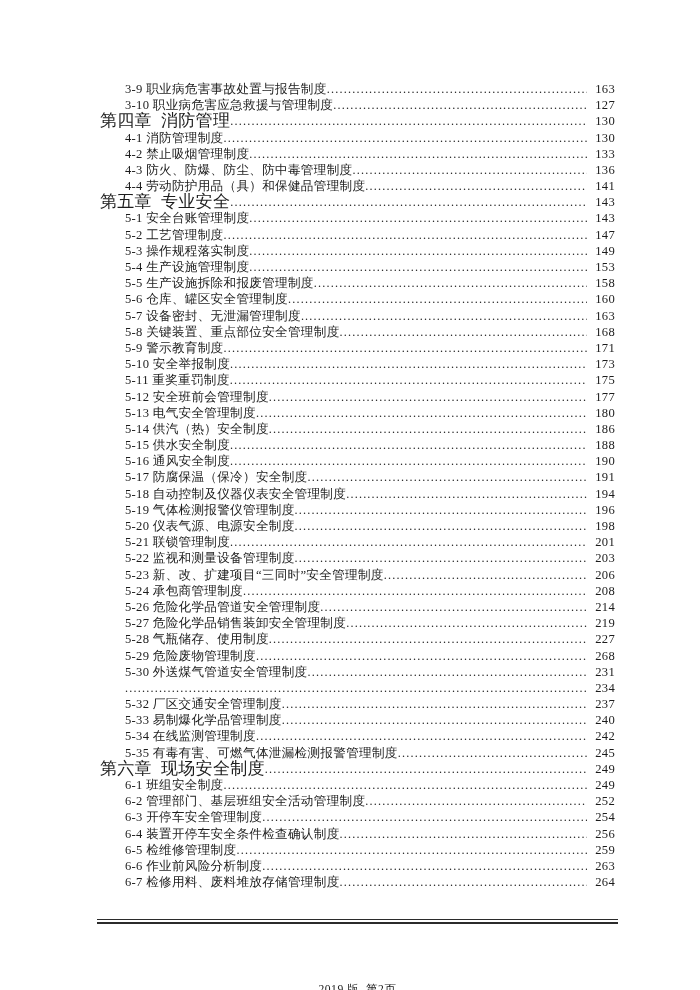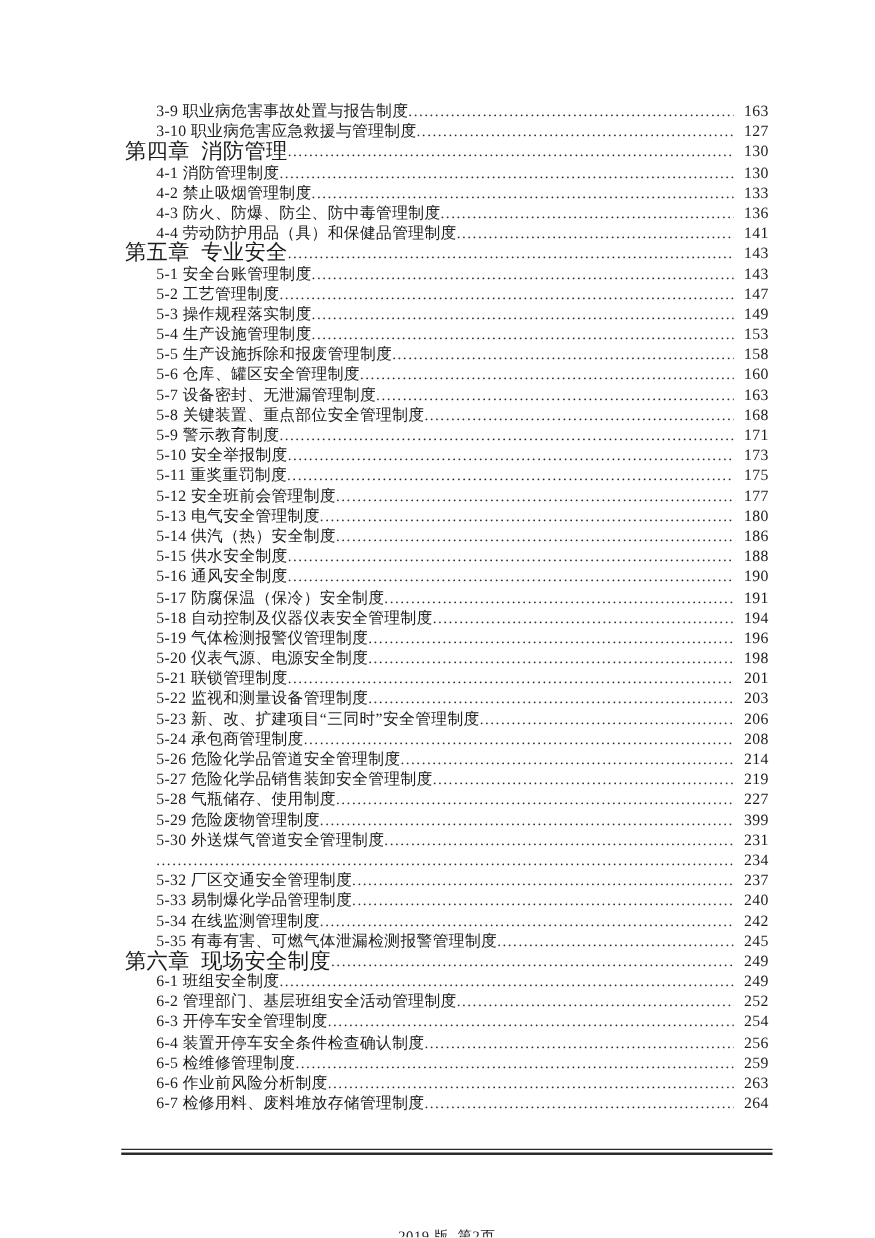--- a/index.html
+++ b/index.html
@@ -21,21 +21,21 @@
     overflow: hidden;
   }
   .toc {
     position: absolute;
     left: 100px;
     top: 81px;
     width: 515px;
   }
   .row {
     display: flex;
-    align-items: center;
+    align-items: flex-end;
     height: 16.2px;
     line-height: 16.2px;
     font-size: 12.6px;
     letter-spacing: 0.3px;
     white-space: nowrap;
   }
   .row.item { padding-left: 25px; }
   .row.chapter .label {
     font-weight: normal;
     font-size: 17px;
@@ -256,21 +256,21 @@
     <span class="pagenum">219</span>
   </div>
       <div class="row item">
     <span class="label">5-28 气瓶储存、使用制度</span>
     <span class="dots"></span>
     <span class="pagenum">227</span>
   </div>
       <div class="row item">
     <span class="label">5-29 危险废物管理制度</span>
     <span class="dots"></span>
-    <span class="pagenum">399</span>
+    <span class="pagenum">268</span>
   </div>
       <div class="row item">
     <span class="label">5-30 外送煤气管道安全管理制度</span>
     <span class="dots"></span>
     <span class="pagenum">231</span>
   </div>
       <div class="row item">
     <span class="dots"></span>
     <span class="pagenum">234</span>
   </div>

